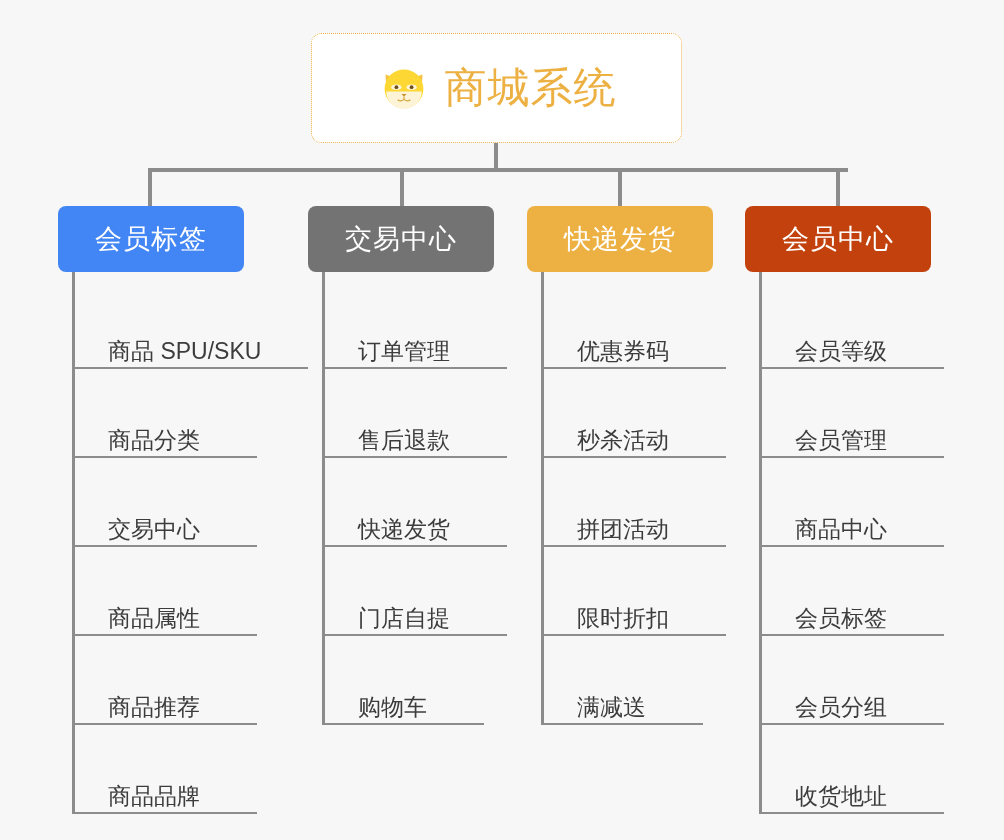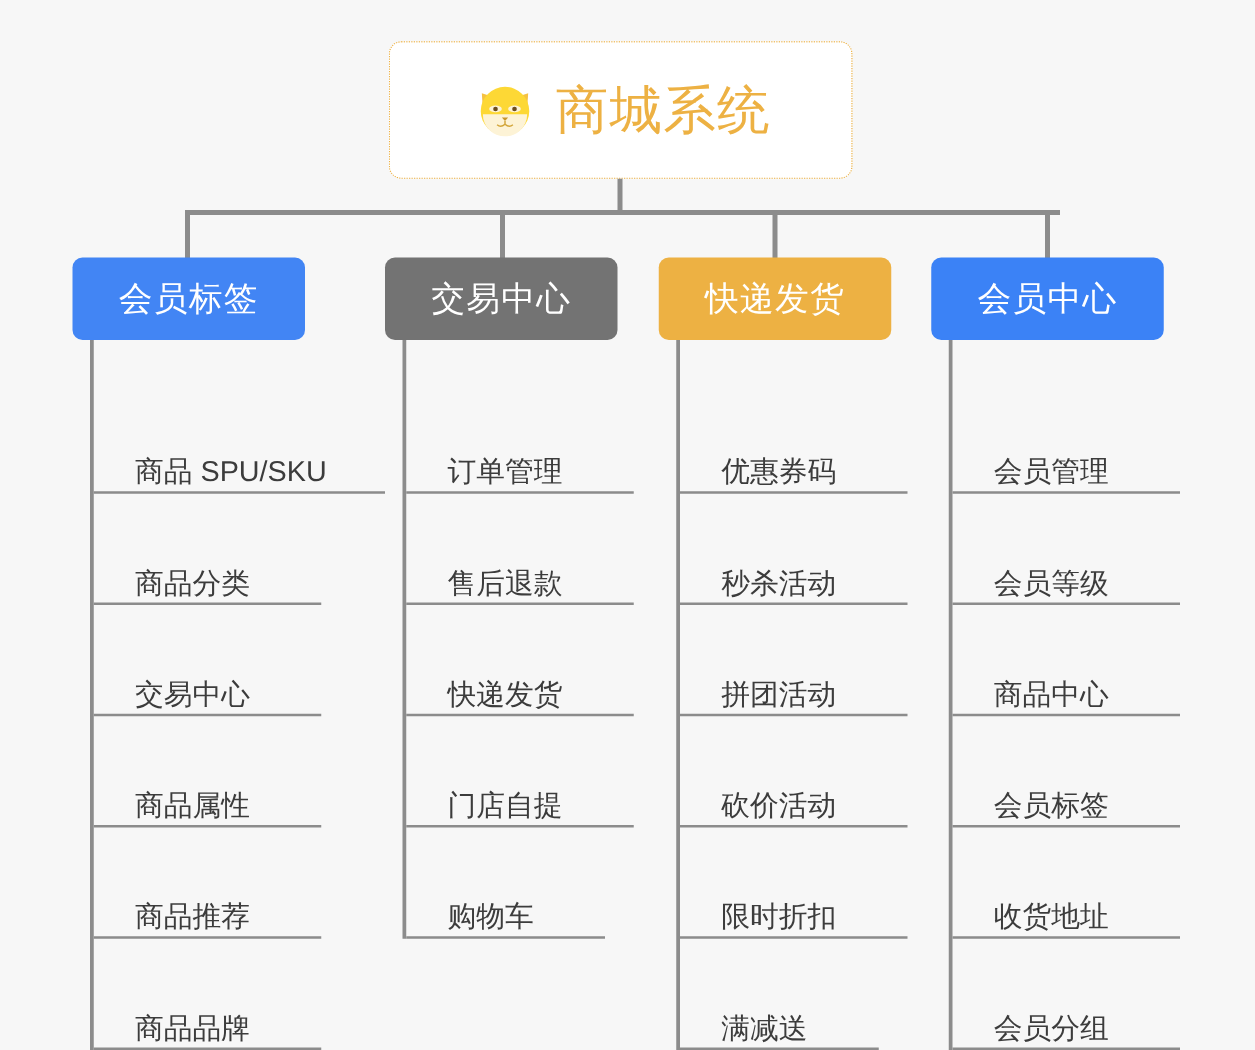--- a/index.html
+++ b/index.html
@@ -90,21 +90,21 @@
   }
   .cat-w-1 { width: 186px; }
   .cat-w-2 { width: 186px; }
   .cat-w-3 { width: 186px; }
   .cat-w-4 { width: 186px; }
 
   
   .leaf-list {
     position: relative;
     margin-top: 0;
-    padding-top: 34px;
+    padding-top: 8px;
     padding-left: 15px;
     border-left: 3px solid #8c8c8c;
     margin-left: 14px;
   }
 
   .leaf-item {
     height: 89px;
     display: flex;
     flex-direction: column;
     justify-content: flex-end;
@@ -238,59 +238,55 @@
       </div>
       <div class="leaf-item">
         <span class="leaf-label">秒杀活动</span>
         <span class="leaf-rule" style="width:182px"></span>
       </div>
       <div class="leaf-item">
         <span class="leaf-label">拼团活动</span>
         <span class="leaf-rule" style="width:182px"></span>
       </div>
       <div class="leaf-item">
-        <span class="leaf-label">砍价活动</span>
-        <span class="leaf-rule" style="width:182px"></span>
-      </div>
-      <div class="leaf-item">
         <span class="leaf-label">限时折扣</span>
         <span class="leaf-rule" style="width:182px"></span>
       </div>
       <div class="leaf-item">
         <span class="leaf-label">满减送</span>
         <span class="leaf-rule" style="width:159px"></span>
       </div>
     </div>
   </div>
 
   <div class="column col-4">
-    <div class="category-box cat-w-4" style="background:#3b82f6">
+    <div class="category-box cat-w-4" style="background:#c2410c">
       <span>会员中心</span>
     </div>
     <div class="leaf-list">
       <div class="leaf-item">
+        <span class="leaf-label">会员等级</span>
+        <span class="leaf-rule" style="width:182px"></span>
+      </div>
+      <div class="leaf-item">
         <span class="leaf-label">会员管理</span>
         <span class="leaf-rule" style="width:182px"></span>
       </div>
       <div class="leaf-item">
-        <span class="leaf-label">会员等级</span>
-        <span class="leaf-rule" style="width:182px"></span>
-      </div>
-      <div class="leaf-item">
         <span class="leaf-label">商品中心</span>
         <span class="leaf-rule" style="width:182px"></span>
       </div>
       <div class="leaf-item">
         <span class="leaf-label">会员标签</span>
         <span class="leaf-rule" style="width:182px"></span>
       </div>
       <div class="leaf-item">
+        <span class="leaf-label">会员分组</span>
+        <span class="leaf-rule" style="width:182px"></span>
+      </div>
+      <div class="leaf-item">
         <span class="leaf-label">收货地址</span>
         <span class="leaf-rule" style="width:182px"></span>
       </div>
-      <div class="leaf-item">
-        <span class="leaf-label">会员分组</span>
-        <span class="leaf-rule" style="width:182px"></span>
-      </div>
     </div>
   </div>
 
 </div>
 
 </body></html>

